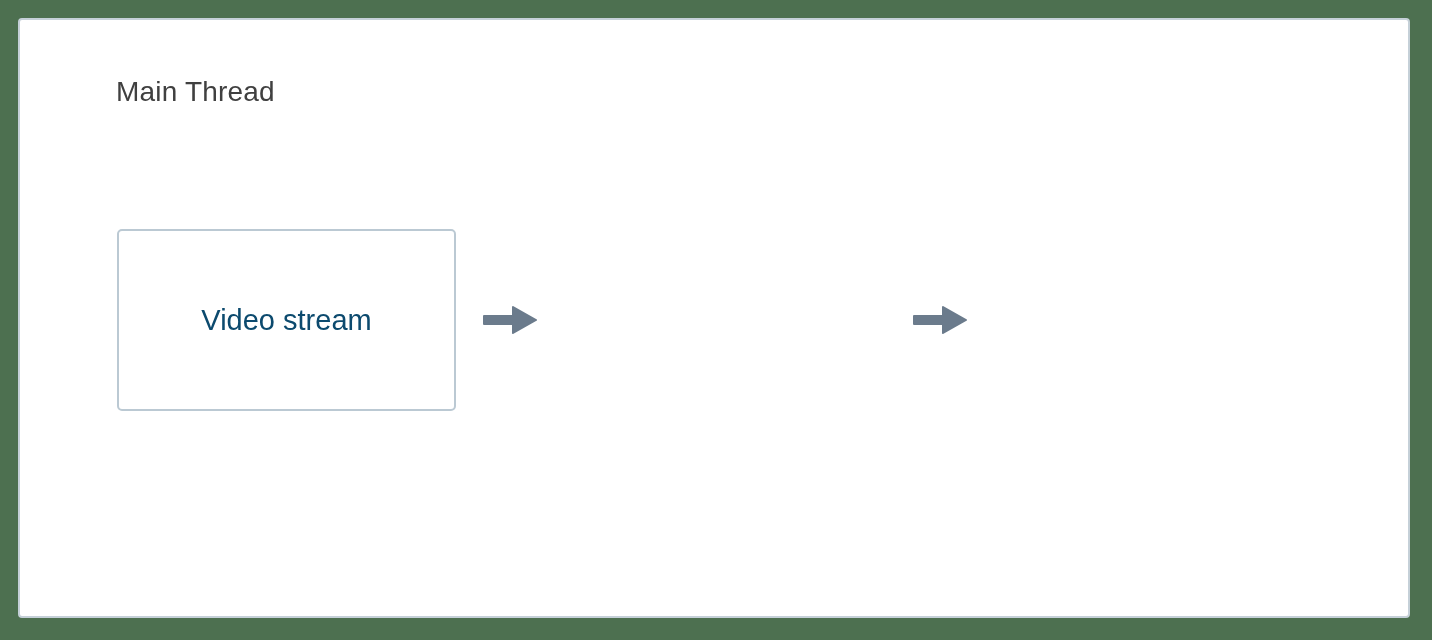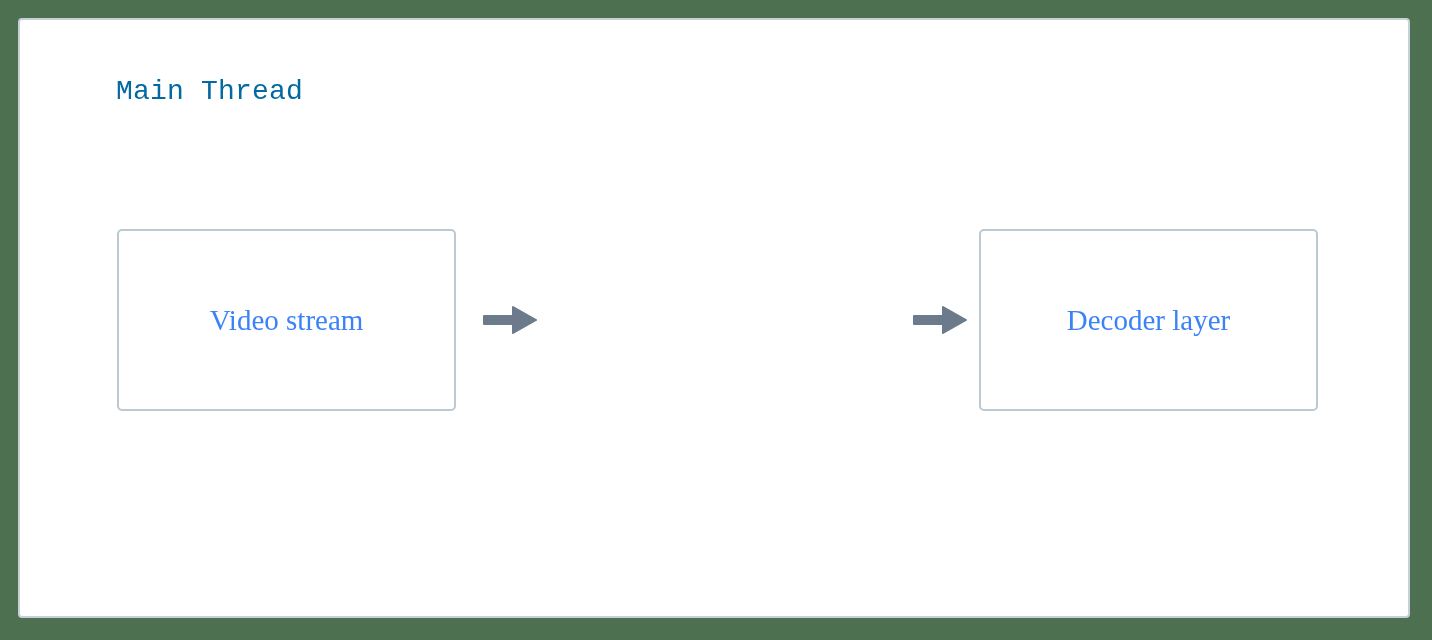--- a/index.html
+++ b/index.html
@@ -24,24 +24,24 @@
     border: 2px solid #c5d0d8;
     border-radius: 4px;
     box-sizing: border-box;
   }
 
   .cluster-label {
     position: absolute;
     left: 96px;
     top: 56px;
     font-size: 28px;
-    color: #0369a1;
+    color: #404040;
     letter-spacing: 0.2px;
     white-space: nowrap;
-    font-family: Liberation Mono, monospace;
+    font-family: Liberation Sans, sans-serif;
   }
 
   .flow-row {
     position: absolute;
     left: 0;
     top: 0;
     width: 100%;
     height: 100%;
   }
 
@@ -54,23 +54,23 @@
     border: 2px solid #bbc9d3;
     border-radius: 5px;
     box-sizing: border-box;
     display: flex;
     align-items: center;
     justify-content: center;
   }
 
   .node-box .node-label {
     font-size: 29px;
-    color: #3b82f6;
+    color: #0c4a6e;
     white-space: nowrap;
-    font-family: Liberation Serif, serif;
+    font-family: Liberation Sans, sans-serif;
   }
 
   #node-0 { left: 97px; }
   #node-1 { left: 529px; }
   #node-2 { left: 959px; }
 
   .edge-arrow {
     position: absolute;
     top: 283px;
     width: 76px;
@@ -101,18 +101,15 @@
       </svg>
     </div>
 
 
     <div class="edge-arrow" id="edge-1">
       <svg width="76" height="34" viewBox="0 0 76 34" xmlns="http://www.w3.org/2000/svg">
         <path d="M 18 13 L 47 13 L 47 4 L 70 17 L 47 30 L 47 21 L 18 21 Z" fill="#6b7b8c" stroke="#6b7b8c" stroke-width="2" stroke-linejoin="round"></path>
       </svg>
     </div>
 
-    <div class="node-box" id="node-2">
-      <span class="node-label">Decoder layer</span>
-    </div>
 
   </div>
 </div>
 
 </body></html>

